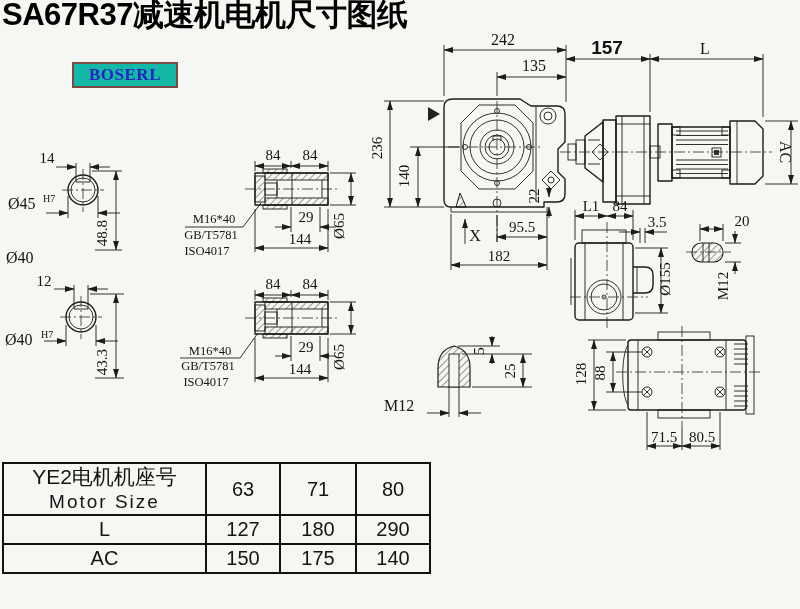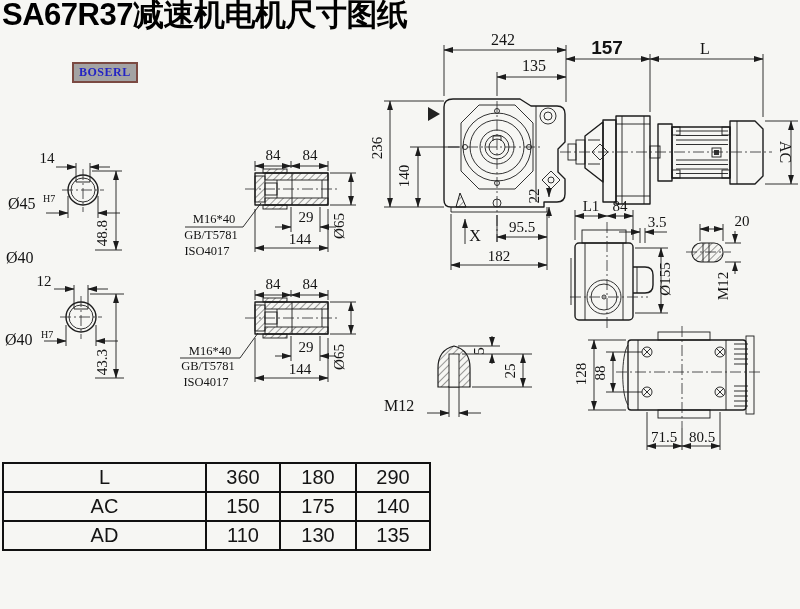--- a/index.html
+++ b/index.html
@@ -1,22 +1,22 @@
 <!DOCTYPE html>
 <html><head>
 <meta charset="utf-8">
 <style>
   html,body{margin:0;padding:0;}
   .sheet{position:relative;width:800px;height:609px;background:#f6f6f3;overflow:hidden;
          font-family:"Liberation Serif",serif;color:#141414;}
   .title{position:absolute;left:2px;top:-6px;font-family:"Liberation Sans",sans-serif;
          font-weight:bold;font-size:31px;letter-spacing:-0.5px;color:#000;white-space:nowrap;}
-  .logo{position:absolute;left:72px;top:62px;border:2px solid #7b4a42;background:#a3a3a3;
-        padding:1px 5px;font-family:"Liberation Serif",serif;font-weight:bold;
-        font-size:12px;color:#2424c4;letter-spacing:0.5px;}
+  .logo{position:absolute;left:72px;top:62px;border:2px solid #7b4a42;background:#14b8a6;
+        padding:1px 15px;font-family:"Liberation Serif",serif;font-weight:bold;
+        font-size:17px;color:#2424c4;letter-spacing:0.5px;}
   svg{position:absolute;left:0;top:0;}
   .ol{fill:none;stroke:#1c1c1c;stroke-width:1.4;stroke-linejoin:round;}
   .tn{fill:none;stroke:#1c1c1c;stroke-width:0.9;}
   .dim{fill:none;stroke:#1c1c1c;stroke-width:0.9;}
   .cl{fill:none;stroke:#2a2a2a;stroke-width:0.8;stroke-dasharray:11 3 2 3;}
   text{fill:#141414;}
   .ds{font:15px "Liberation Serif",serif;}
   .ds6{font:16px "Liberation Serif",serif;}
   .dss{font:12.5px "Liberation Serif",serif;}
   .sup{font:10px "Liberation Serif",serif;}
@@ -325,34 +325,37 @@
   </div>
 
   <table class="spec">
     <colgroup>
         <col style="width:203px">
         <col style="width:74px">
         <col style="width:76px">
         <col style="width:74px">
       </colgroup>
     <tbody>
+        <tr>
+      <td class="hd">
+        <div class="hd-cn">YE2电机机座号</div>
+        <div class="hd-en">Motor Size</div>
+      </td>
+      <td>63</td>
+      <td>71</td>
+      <td>80</td>
+    </tr>
     <tr>
       <td>L</td>
-      <td>360</td>
+      <td>127</td>
       <td>180</td>
       <td>290</td>
     </tr>
     <tr>
       <td>AC</td>
       <td>150</td>
       <td>175</td>
       <td>140</td>
     </tr>
-    <tr>
-      <td>AD</td>
-      <td>110</td>
-      <td>130</td>
-      <td>135</td>
-    </tr>
   </tbody>
     </table>
 
 </div>
 
 </body></html>

